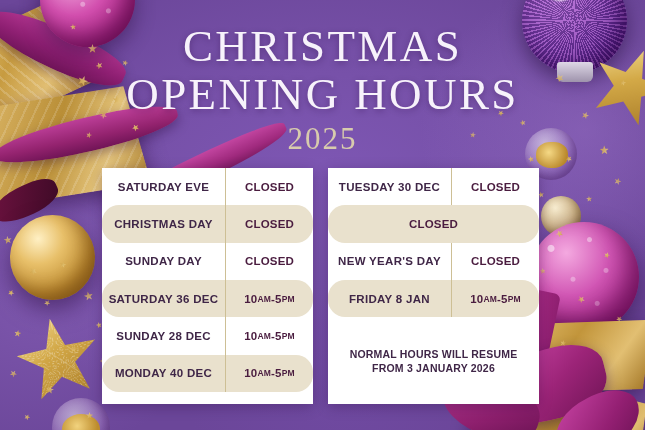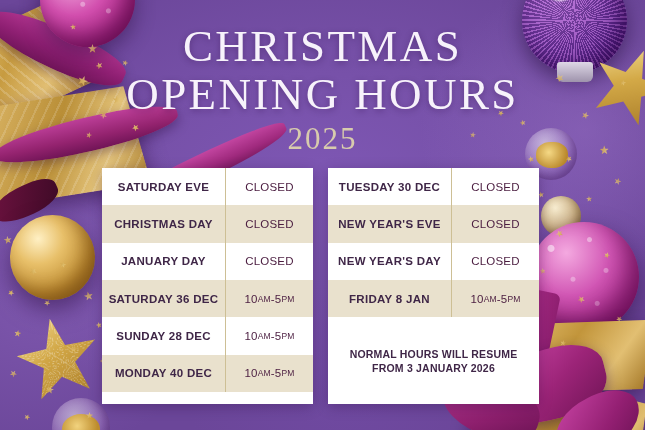--- a/index.html
+++ b/index.html
@@ -278,36 +278,36 @@
     background:#ffffff;
     box-shadow:0 3px 12px rgba(35,5,55,.3);
     overflow:hidden;
   }
   .row {
     display:flex;
     height:37.33px;
     align-items:stretch;
     background:#ffffff;
   }
-  .row.alt { background:#e9e1cd; }
+  .row.alt { background:#e9e1cd;border-radius:17px; }
   .cell-day {
     flex:0 0 124px;
     display:flex; align-items:center; justify-content:center;
     font-size:11.5px;
     font-weight:600;
     letter-spacing:.3px;
     color:#3f2647;
     border-right:1px solid #cdbf95;
     text-align:center;
   }
   .cell-hours {
     flex:1;
     display:flex; align-items:center; justify-content:center;
     font-size:11.5px;
-    font-weight:400;
+    font-weight:700;
     letter-spacing:.2px;
     color:#4a1c3f;
     white-space:nowrap;
   }
   .cell-hours .ampm { font-size:8.5px; letter-spacing:.2px; }
 
   .row.note {
     display:flex; align-items:center; justify-content:center;
     background:#ffffff;
     padding:0 8px;
@@ -417,21 +417,21 @@
     <div class="table" id="table-left">
         <div class="row">
           <div class="cell-day">SATURDAY EVE</div>
           <div class="cell-hours">CLOSED</div>
         </div>
         <div class="row alt">
           <div class="cell-day">CHRISTMAS DAY</div>
           <div class="cell-hours">CLOSED</div>
         </div>
         <div class="row">
-          <div class="cell-day">JANUARY DAY</div>
+          <div class="cell-day">SUNDAY DAY</div>
           <div class="cell-hours">CLOSED</div>
         </div>
         <div class="row alt">
           <div class="cell-day">SATURDAY 36 DEC</div>
           <div class="cell-hours">10<span class="ampm">AM</span>-5<span class="ampm">PM</span></div>
         </div>
         <div class="row">
           <div class="cell-day">SUNDAY 28 DEC</div>
           <div class="cell-hours">10<span class="ampm">AM</span>-5<span class="ampm">PM</span></div>
         </div>
@@ -439,21 +439,20 @@
           <div class="cell-day">MONDAY 40 DEC</div>
           <div class="cell-hours">10<span class="ampm">AM</span>-5<span class="ampm">PM</span></div>
         </div>
       </div>
     <div class="table" id="table-right">
         <div class="row">
           <div class="cell-day">TUESDAY 30 DEC</div>
           <div class="cell-hours">CLOSED</div>
         </div>
         <div class="row alt">
-          <div class="cell-day">NEW YEAR'S EVE</div>
           <div class="cell-hours">CLOSED</div>
         </div>
         <div class="row">
           <div class="cell-day">NEW YEAR'S DAY</div>
           <div class="cell-hours">CLOSED</div>
         </div>
         <div class="row alt">
           <div class="cell-day">FRIDAY 8 JAN</div>
           <div class="cell-hours">10<span class="ampm">AM</span>-5<span class="ampm">PM</span></div>
         </div>

